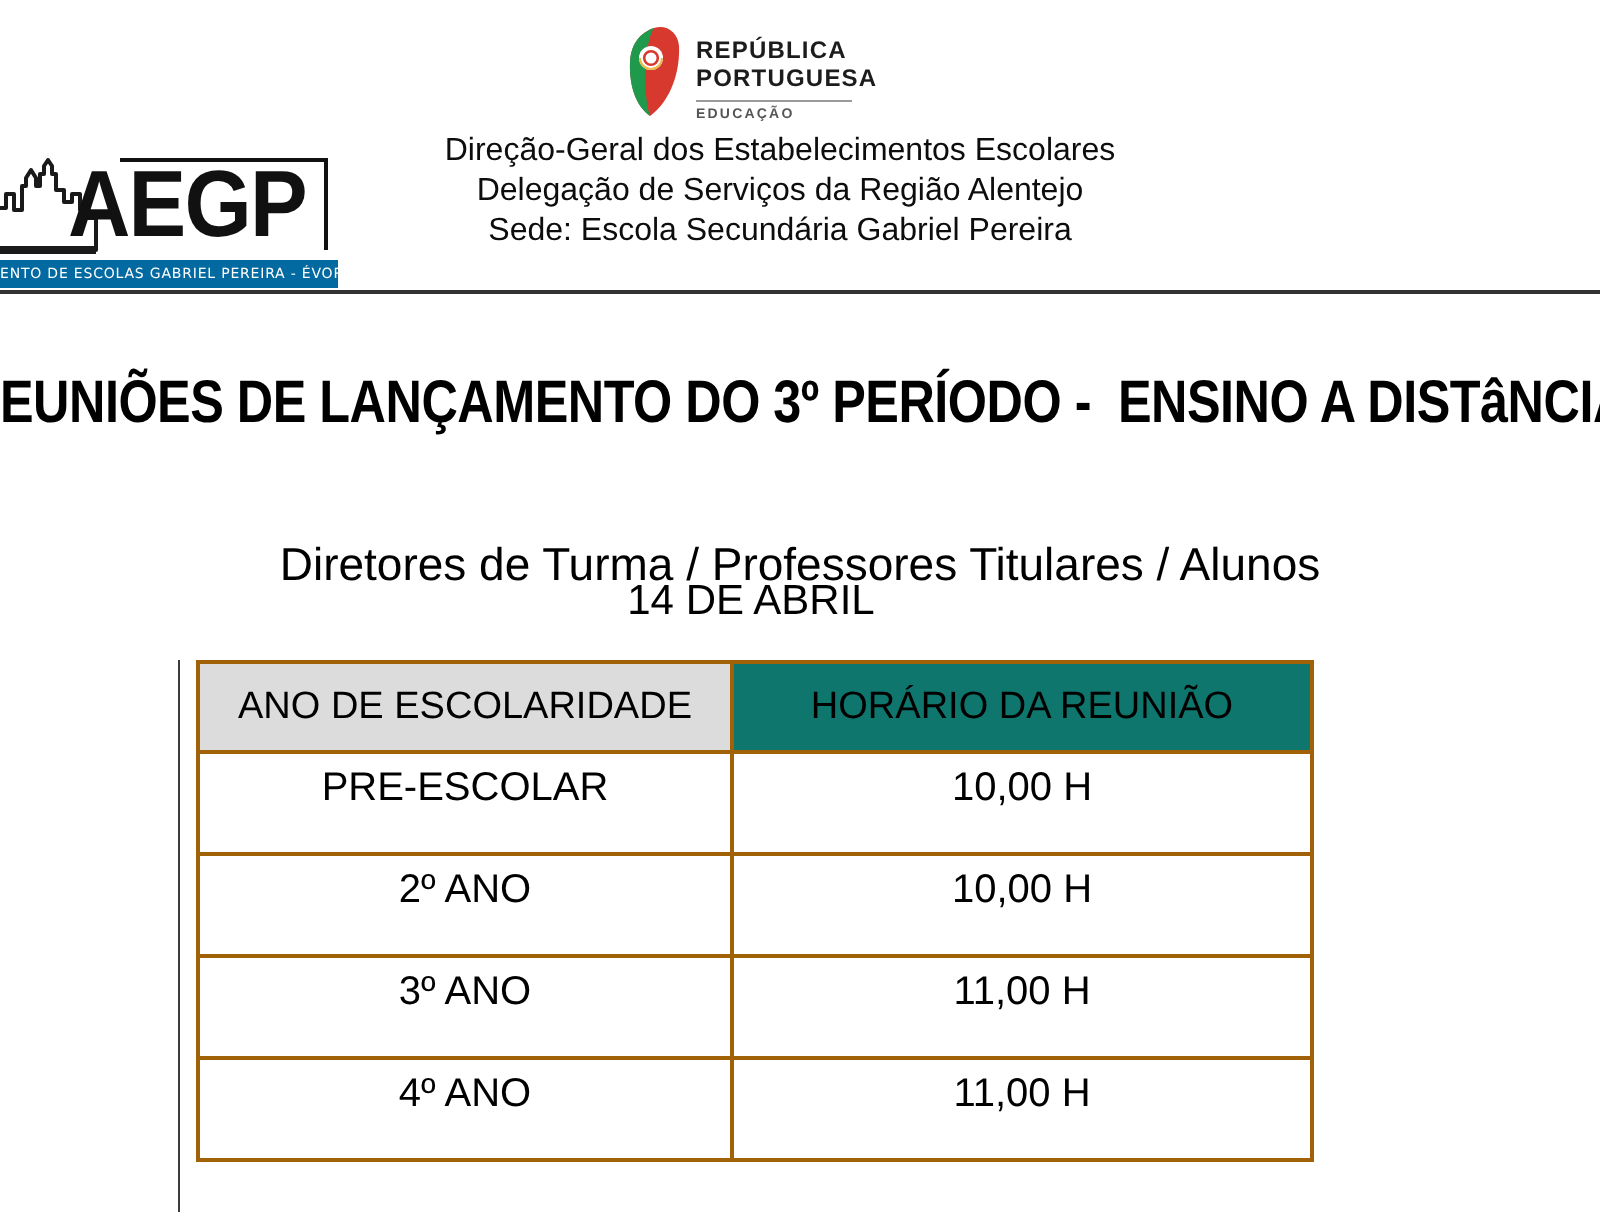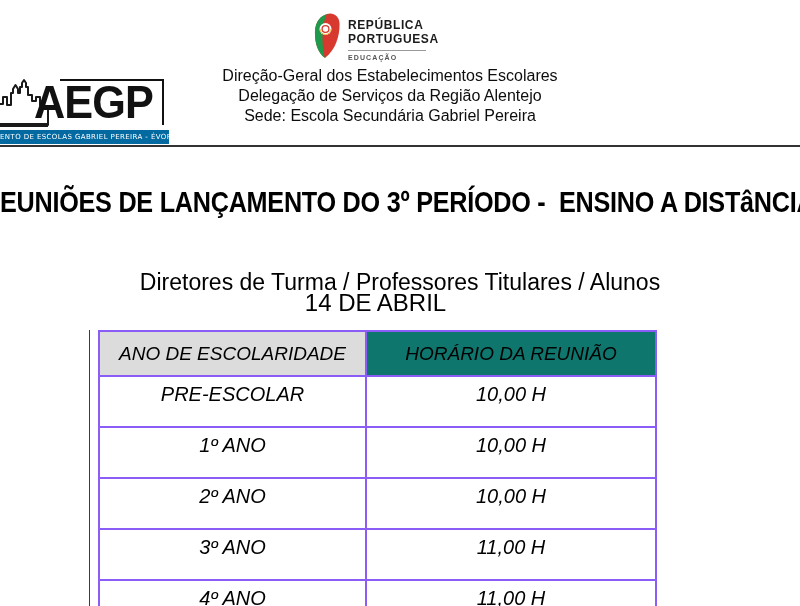--- a/index.html
+++ b/index.html
@@ -54,31 +54,31 @@
     position: absolute; left: 0; top: 185px;
     font-size: 30px; font-weight: 700; white-space: pre;
     transform: scaleX(0.84); transform-origin: 0 0; letter-spacing: -0.3px;
   }
   .doc-subtitle {
     position: absolute; left: 0; top: 237px; width: 800px;
     text-align: center; font-size: 23px; margin-top: 32px;
   }
   .doc-date {
     position: absolute; left: 97px; top: 289px; width: 557px;
-    text-align: center; font-size: 24px;
+    text-align: center; font-size: 21px;
   }
 
   
   .table-wrap {
     position: absolute; left: 89px; top: 330px; height: 276px;
     border-left: 1px solid #3c3c3c; padding-left: 8px;
   }
   table.schedule { border-collapse: collapse; table-layout: fixed; width: 557px; }
   .schedule th, .schedule td {
-    border: 2px solid #8b5cf6; text-align: center; overflow: hidden; font-style: italic;
+    border: 2px solid #a16207; text-align: center; overflow: hidden;
   }
   .schedule th {
     height: 41px; font-size: 19px; font-weight: 400; vertical-align: middle;
   }
   .schedule td {
     height: 42px; font-size: 20px; vertical-align: top; padding-top: 6px;
   }
   .col-year { width: 267px; }
   .col-time { width: 290px; }
 </style>
@@ -134,24 +134,20 @@
         <th id="th-year" style="background: rgb(220, 220, 220);">ANO DE ESCOLARIDADE</th>
         <th id="th-time" style="background: #0f766e;">HORÁRIO DA REUNIÃO</th>
       </tr>
     </thead>
     <tbody>
       <tr>
         <td>PRE-ESCOLAR</td>
         <td>10,00 H</td>
       </tr>
       <tr>
-        <td>1º ANO</td>
-        <td>10,00 H</td>
-      </tr>
-      <tr>
         <td>2º ANO</td>
         <td>10,00 H</td>
       </tr>
       <tr>
         <td>3º ANO</td>
         <td>11,00 H</td>
       </tr>
       <tr>
         <td>4º ANO</td>
         <td>11,00 H</td>

